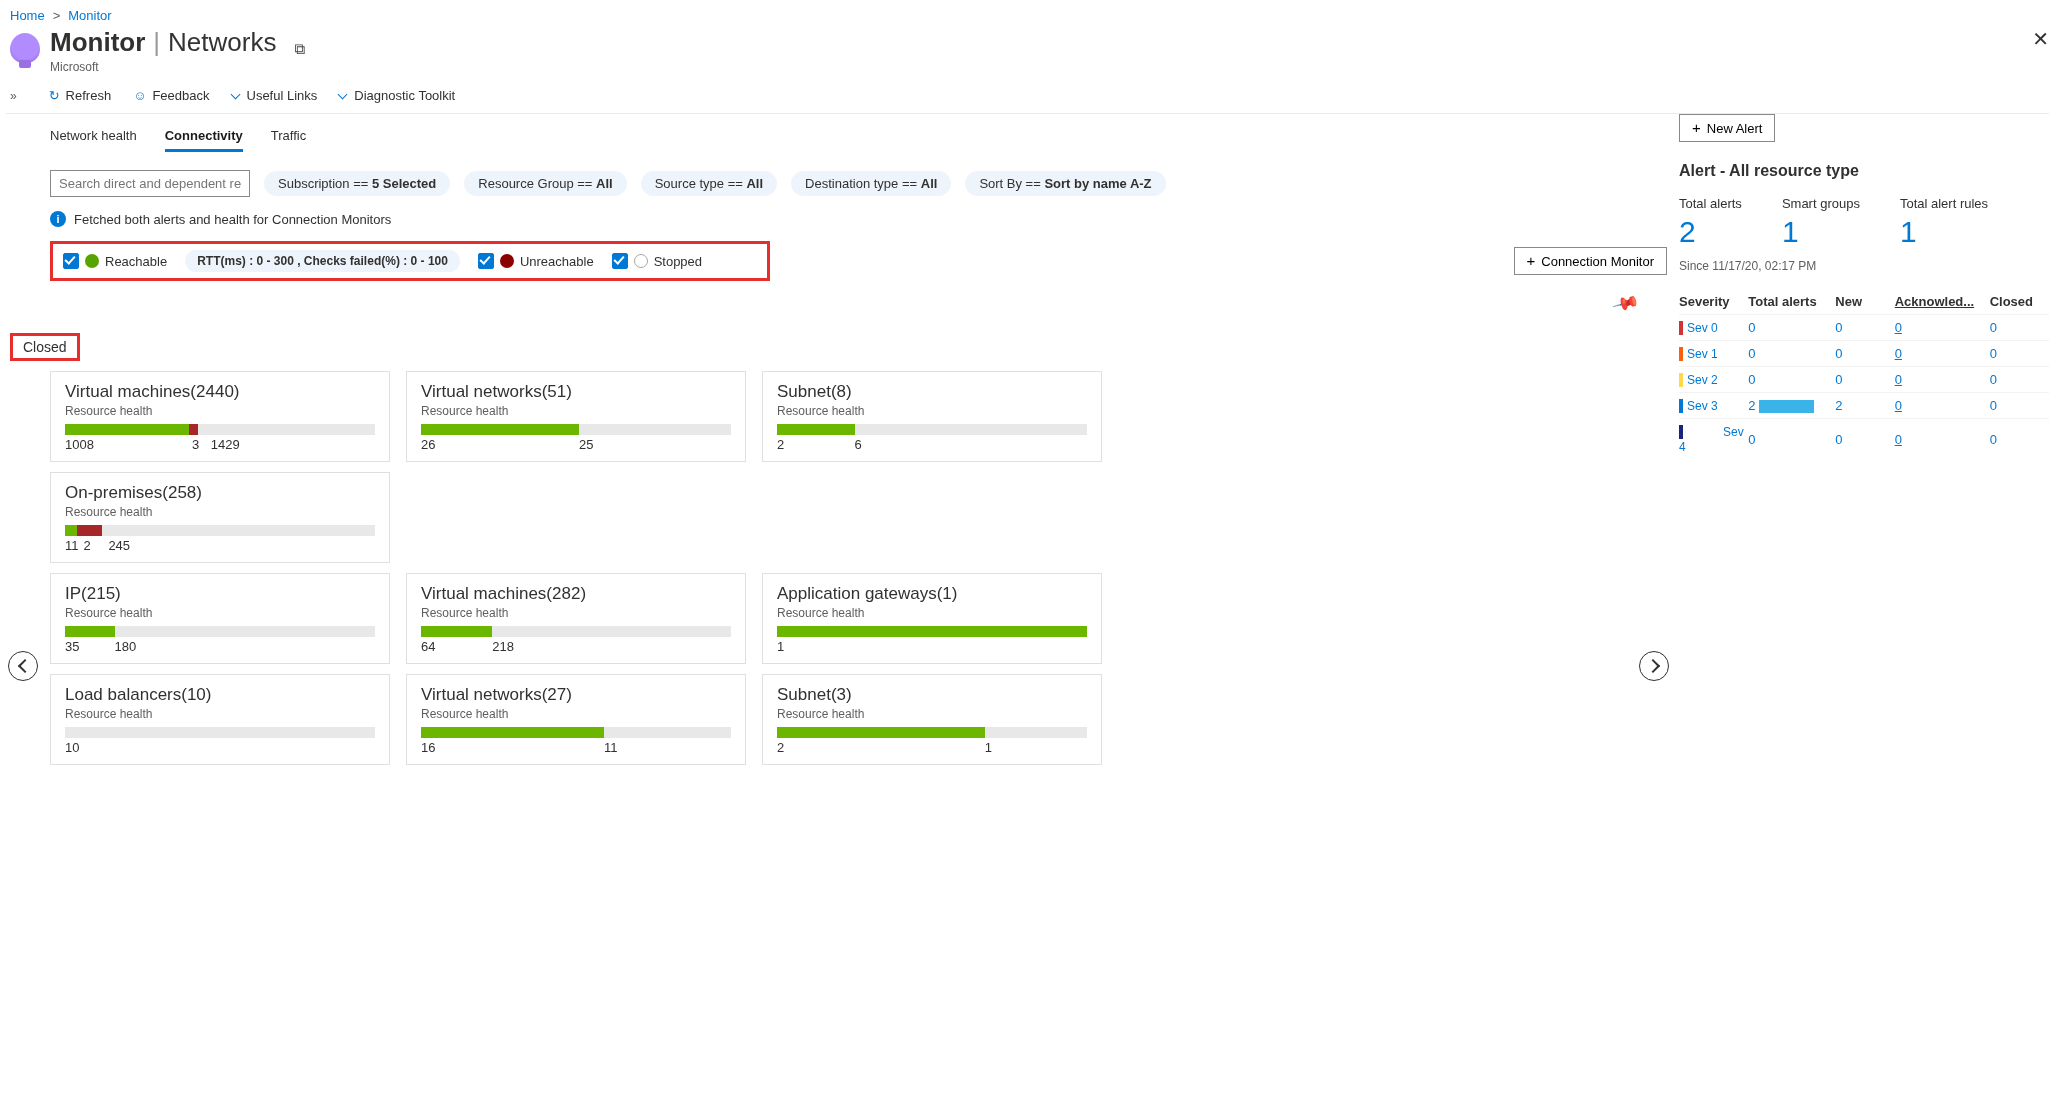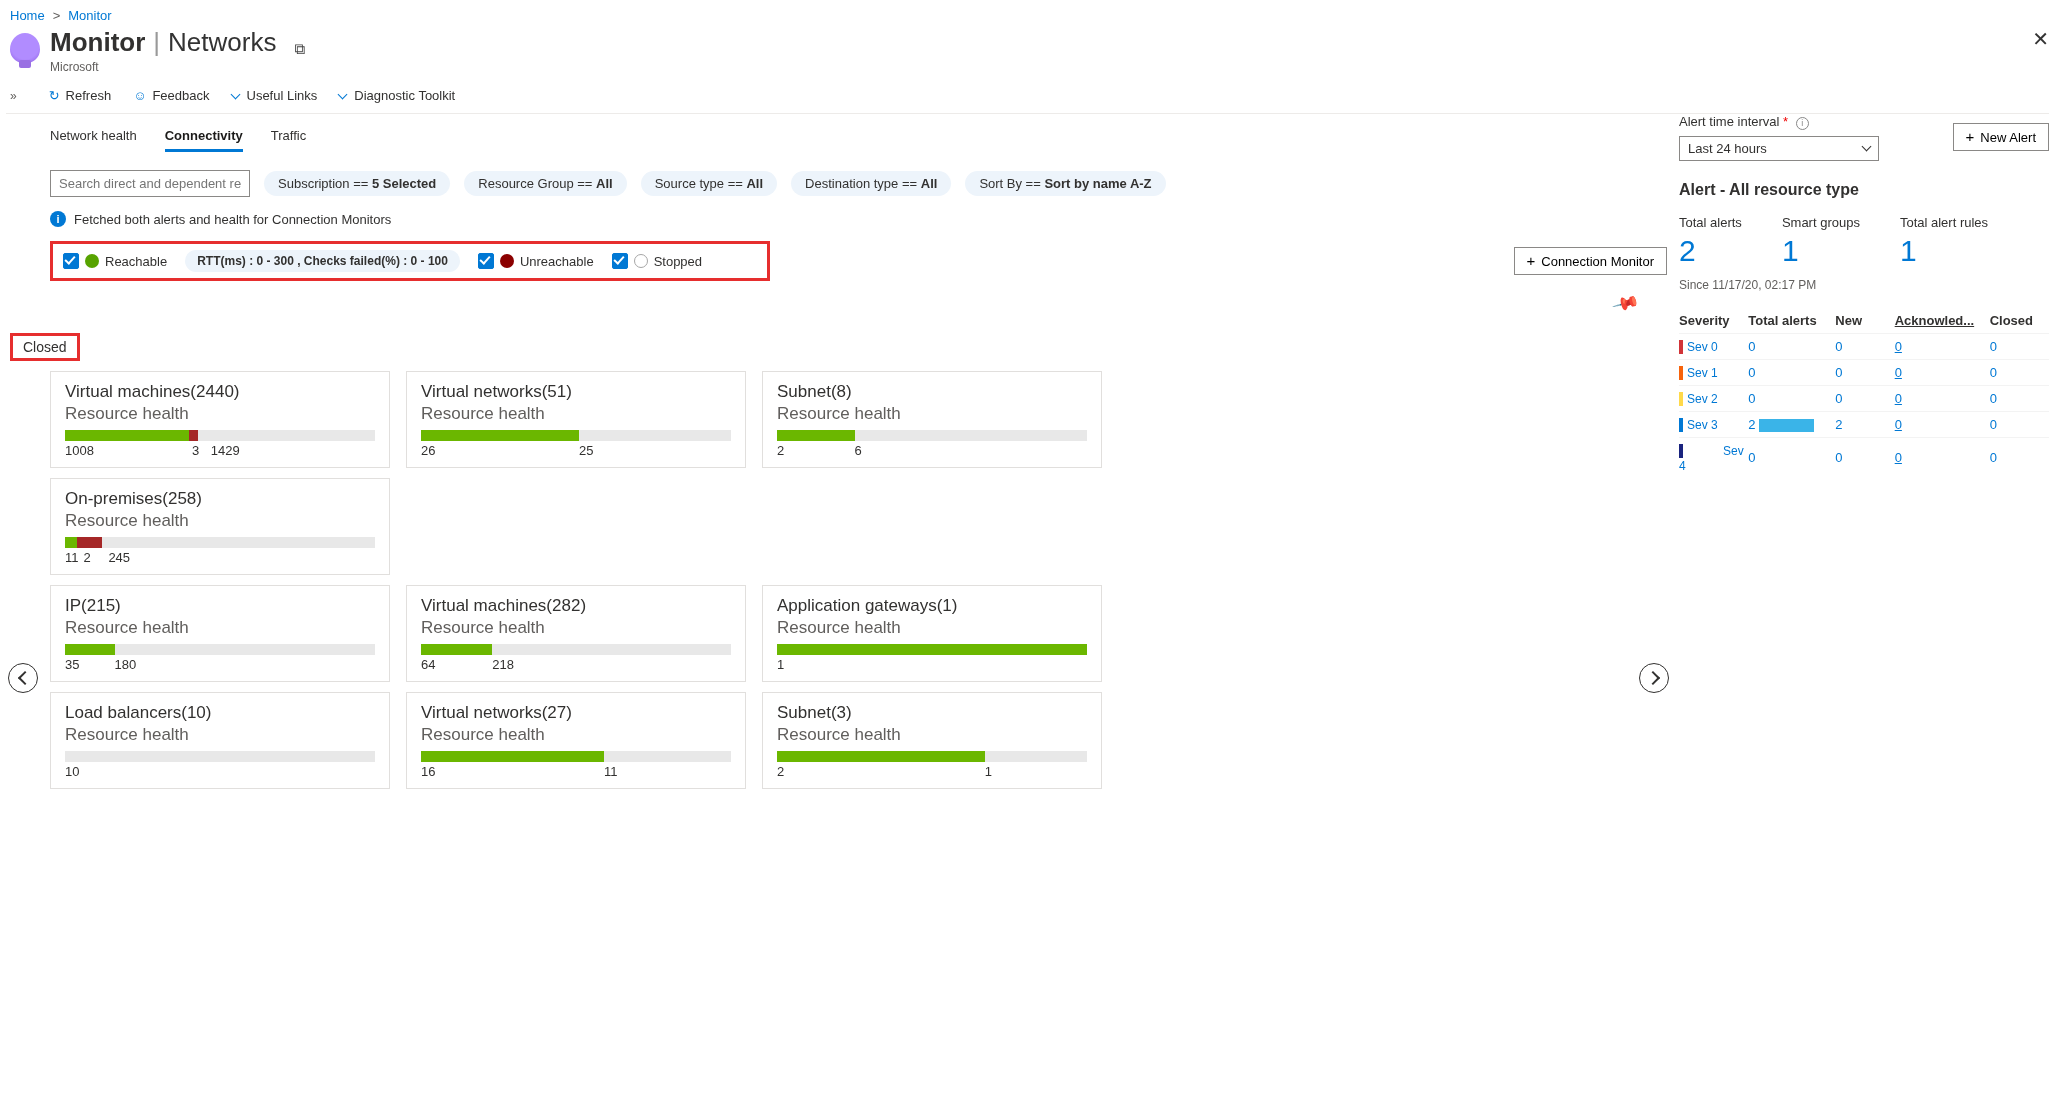--- a/index.html
+++ b/index.html
@@ -78,21 +78,21 @@
   .pin{font-size:18px; transform:rotate(30deg); display:inline-block; cursor:pointer; margin-top:12px; margin-right:30px;}
 
   
   .section-label-wrap{margin-top:18px; margin-left:-40px;}
   .section-label{border:3px solid #e62e2e; padding:3px 10px; display:inline-block; font-size:14px;}
 
   
   .card-row{display:flex; gap:16px; margin-top:10px; position:relative;}
   .card{border:1px solid #e1dfdd; background:#fff; padding:10px 14px 6px 14px; width:340px;}
   .card-title{font-size:17px; margin:0 0 2px 0;}
-  .card-sub{font-size:17px; color:#605e5c; margin-bottom:6px;}
+  .card-sub{font-size:12px; color:#605e5c; margin-bottom:6px;}
   .bar{display:flex; height:11px; width:100%; background:#e8e8e8;}
   .bar .seg{height:100%;}
   .seg.g{background:#6bb700;}
   .seg.r{background:#a52727;}
   .bar-labels{display:flex; gap:0; margin-top:2px; font-size:13px;}
   .bar-labels span{min-width:0;}
 
   .nav-circle{width:30px;height:30px;border:1.5px solid #323130;border-radius:50%;display:flex;align-items:center;justify-content:center;cursor:pointer;background:#fff;}
   .nav-circle.left{position:absolute;left:-42px;top:78px;}
   .nav-circle.right{position:absolute;right:-2px;top:78px;}
@@ -357,30 +357,20 @@
               <span style="position: absolute; left: 67%;">1</span>
             </div>
           </div>
         </div>
       </div>
 
 </div>
 
 <div class="right-col">
   <div class="hdr">
-    <div>
-      <div class="lbl-req">
-        <span>Alert time interval</span> <span class="req-star">*</span>
-        <span class="info-i">i</span>
-      </div>
-      <div class="select">
-        <span>Last 24 hours</span>
-            <span class="chev2"></span>
-      </div>
-    </div>
     <button class="btn-outline">
           <span class="plus"></span>
           <span>New Alert</span>
         </button>
   </div>
 
   <div class="alert-hdr">Alert - All resource type</div>
 
   <div class="alert-kpis">
     <div>

